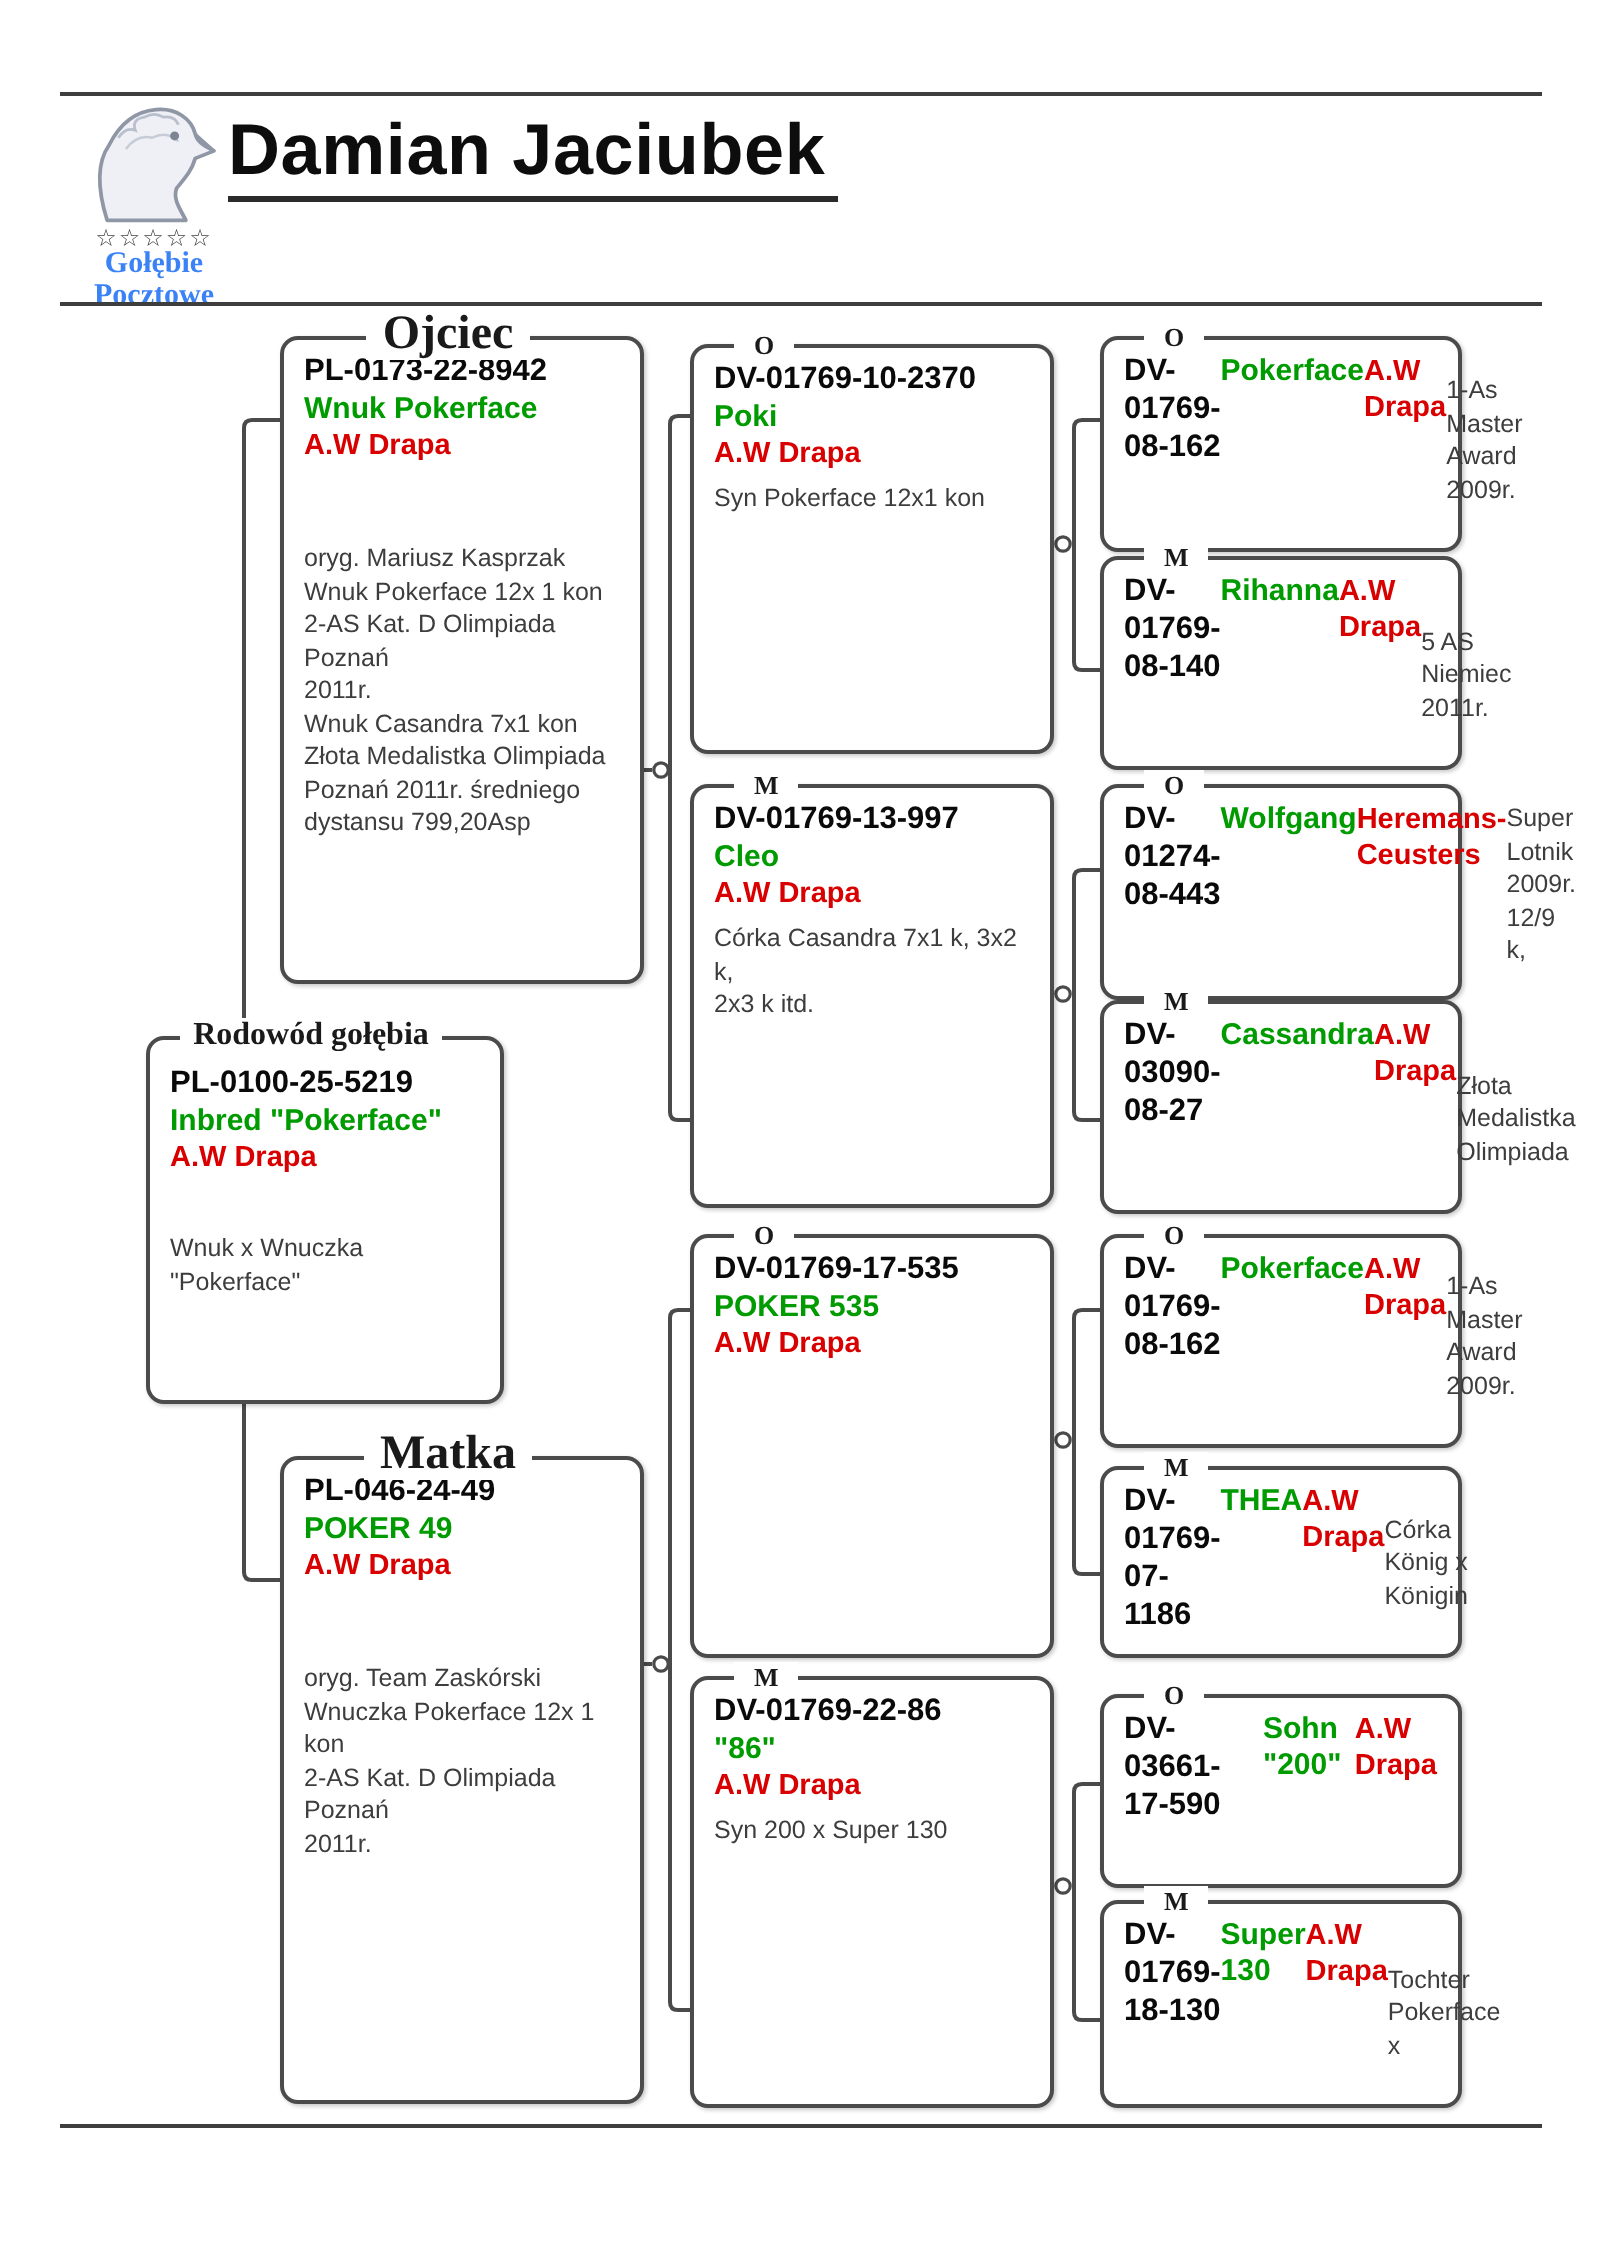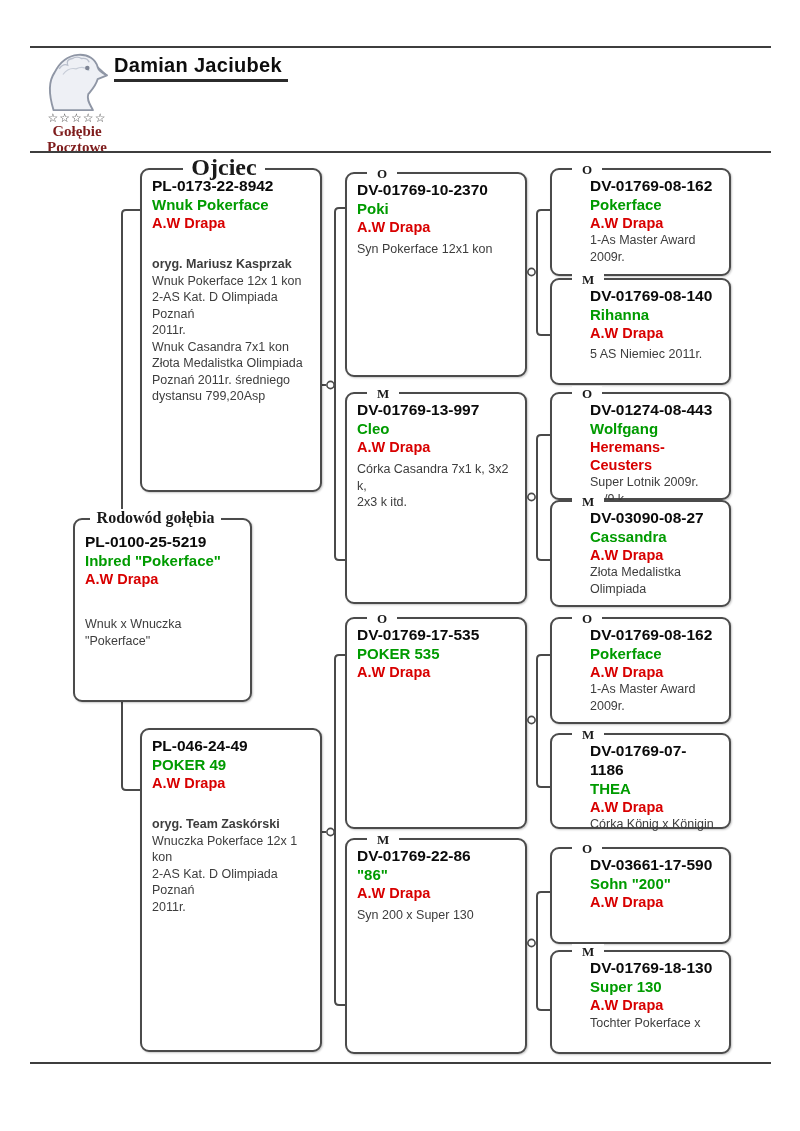--- a/index.html
+++ b/index.html
@@ -4,24 +4,24 @@
 <style>
   html,body{margin:0;padding:0;background:#ffffff;}
   .page{
     position:relative;width:800px;height:1131px;background:#fff;overflow:hidden;
     font-family:"Liberation Sans",sans-serif;
   }
   .rule{position:absolute;left:30px;width:741px;height:2px;background:#3e3e3e;}
   
   .logo{position:absolute;left:34px;top:52px;width:86px;text-align:center;line-height:1;}
   .logo .stars{font-size:12px;letter-spacing:1px;color:#454545;margin-top:-3px;}
-  .logo .lname{font-family:"Liberation Serif",serif;font-weight:bold;font-size:15px;color:#7f1d1d;line-height:1.05;}
+  .logo .lname{font-family:"Liberation Serif",serif;font-weight:bold;font-size:15px;color:#3b82f6;line-height:1.05;}
   .main-title{
     position:absolute;left:114px;top:54px;display:inline-block;
-    font-size:20px;font-weight:bold;color:#0d0d0d;letter-spacing:.3px;
+    font-size:36px;font-weight:bold;color:#0d0d0d;letter-spacing:.3px;
     border-bottom:3px solid #2b2b2b;padding:0 6px 2px 0;
   }
   
   .connectors{position:absolute;left:0;top:0;z-index:1;}
   
   .box{
     position:absolute;z-index:2;background:#fff;
     border:2px solid #4b4b4b;border-radius:9px;
     box-shadow:1px 1px 2px rgba(0,0,0,.22);
   }
@@ -31,26 +31,26 @@
   .t-big span{font-size:24px;padding:0 8px;}
   .t-med{top:-10px;}
   .t-med span{font-size:16px;padding:0 7px;}
   .t-om{top:-9px;text-align:left;}
   .t-om span{font-size:13px;padding:0 10px;margin-left:20px;}
   .content{padding:7px 10px 6px 10px;height:calc(100% - 13px);box-sizing:border-box;}
   .ring{font-size:15.5px;font-weight:bold;color:#0a0a0a;line-height:1.22;}
   .pname{font-size:15px;font-weight:bold;color:#009b00;line-height:1.22;}
   .breeder{font-size:14.5px;font-weight:bold;color:#d80000;line-height:1.25;}
   .origin,.note{font-size:12.5px;color:#3d3d3d;line-height:1.32;white-space:pre-line;}
-  .box-parent .origin{margin-top:24px;font-weight:bold;}
+  .box-parent .origin{margin-top:39px;}
   .box-parent .note{margin-top:0;}
   .box-subject .ring{margin-top:6px;}
   .box-subject .note{margin-top:28px;}
   .box-gp .note{margin-top:5px;}
-  .box-gg .content{display:flex;flex-direction:column;padding-bottom:8px;margin-left:28px;}
+  .box-gg .content{display:flex;flex-direction:row;padding-bottom:8px;}
   .box-gg .note{margin-top:auto;}
   
   .footer-text{position:absolute;left:30px;width:741px;top:1069px;text-align:right;
     font-size:13px;color:#3a3a3a;}
 </style>
 </head>
 <body>
 
 <div class="page">
 
@@ -121,20 +121,21 @@
 2-AS Kat. D Olimpiada Poznań
 2011r.
 Wnuk Casandra 7x1 kon
 Złota Medalistka Olimpiada
 Poznań 2011r. średniego
 dystansu 799,20Asp</div>
     </div>
   </div>
 
   <div class="box box-parent" style="left:140px;top:728px;width:178px;height:320px;">
+    <div class="box-title t-big"><span>Matka</span></div>
     <div class="content">
       <div class="ring">PL-046-24-49</div>
       <div class="pname">POKER 49</div>
       <div class="breeder">A.W Drapa</div>
       <div class="origin">oryg. Team Zaskórski</div>
       <div class="note">Wnuczka Pokerface 12x 1 kon
 2-AS Kat. D Olimpiada Poznań
 2011r.</div>
     </div>
   </div>

